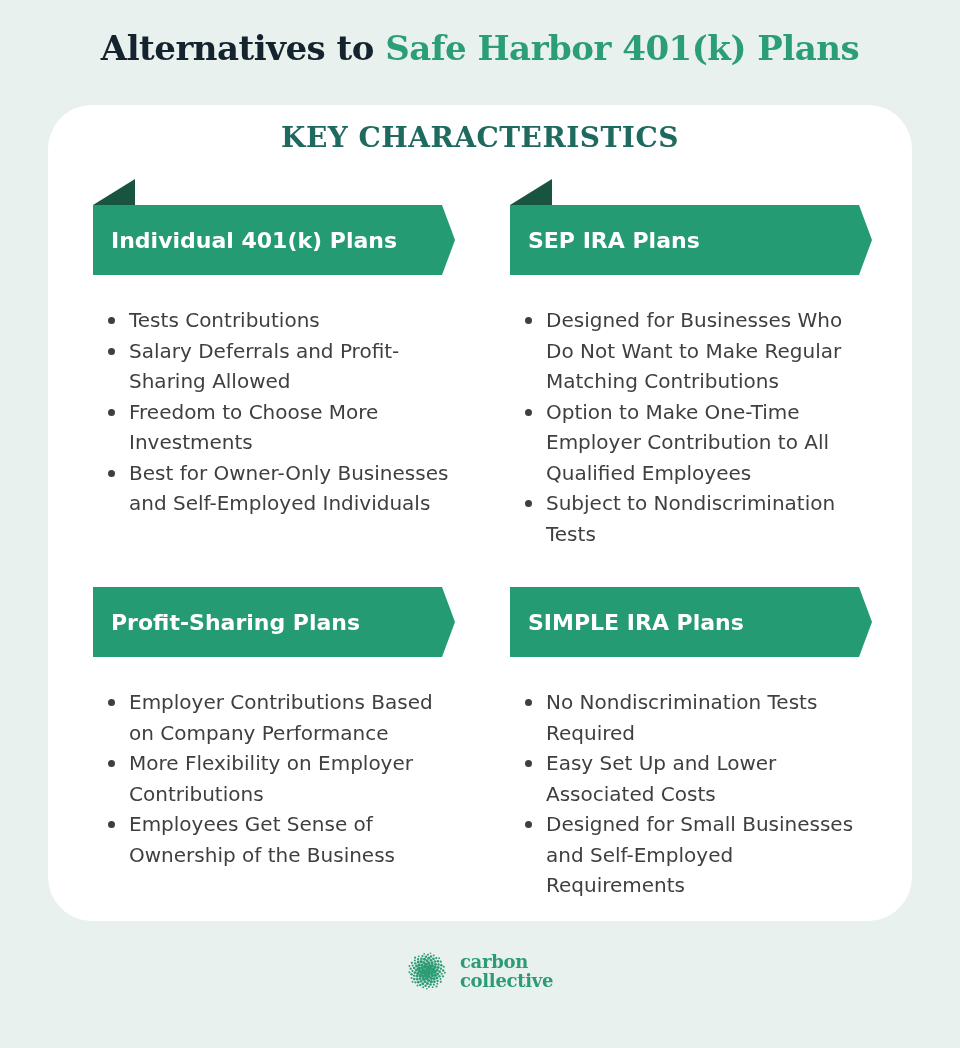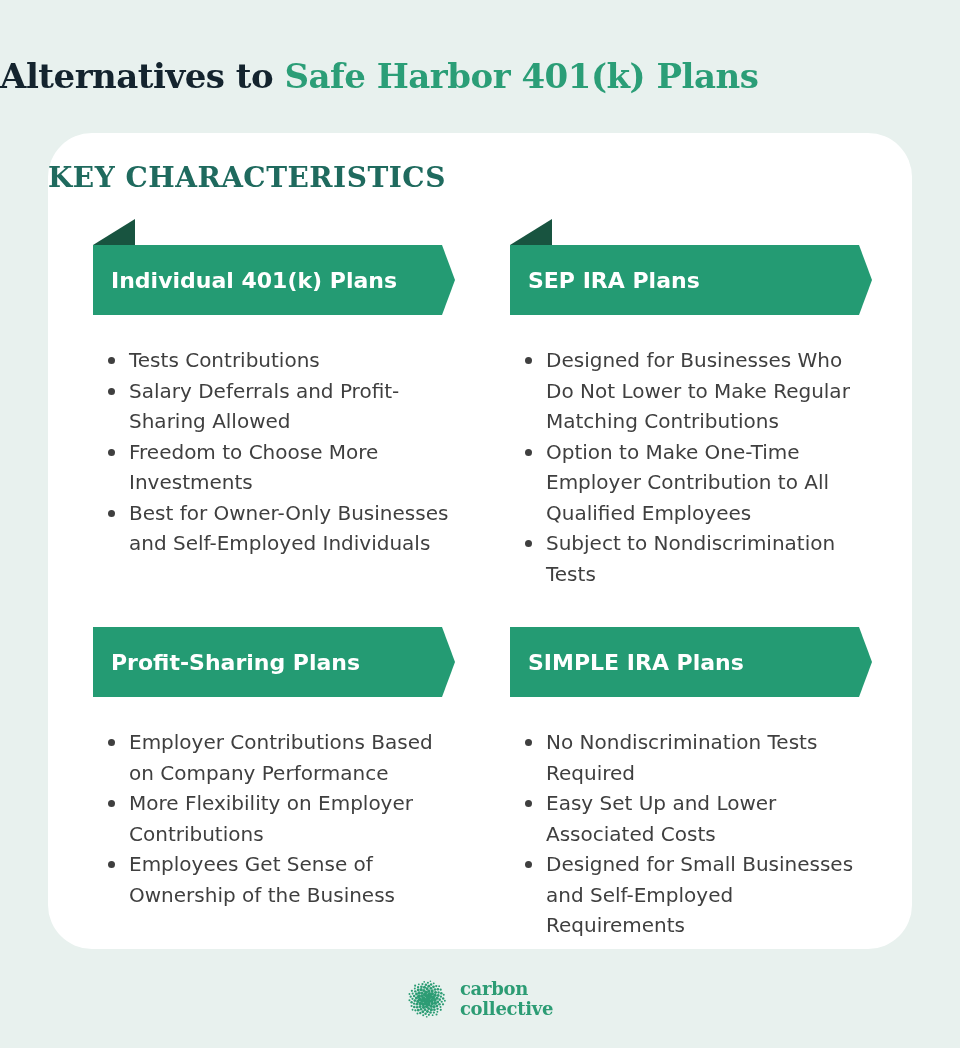--- a/index.html
+++ b/index.html
@@ -6,39 +6,40 @@
   html, body { width: 960px; }
   body { font-family: "DejaVu Sans", sans-serif; }
   .page {
     width: 960px; height: 1048px;
     background: #e8f1ee;
     overflow: hidden;
     position: relative;
   }
   
   .page-title {
-    margin-top: 56px;
-    text-align: left;
+    margin-top: 28px;
+    text-align: center;
     font-family: "DejaVu Serif", serif;
     font-weight: 700;
     font-size: 34px;
     line-height: 40px;
     color: #14242e;
     letter-spacing: -0.5px;
   }
   .page-title .highlight { color: #2b9e77; }
   
   .card {
     width: 864px; height: 816px;
     margin: 37px auto 0;
     background: #ffffff;
     border-radius: 44px;
   }
   .card-heading {
-    padding-top: 28px;
+    padding-top: 16px;
+    text-align: center;
     font-family: "DejaVu Serif", serif;
     font-weight: 700;
     font-size: 28px;
     line-height: 34px;
     color: #1f6a5e;
     letter-spacing: 0.5px;
   }
   
   .sections-grid {
     margin-top: 24px;
@@ -86,20 +87,21 @@
     left: 15px; top: 12px;
     width: 7px; height: 7px;
     border-radius: 50%;
     background: #3f3f3f;
   }
   
   .brand-logo {
     margin-top: 30px;
     display: flex;
     justify-content: center;
+    align-items: center;
     gap: 13px;
   }
   .logo-wordmark {
     font-family: "DejaVu Serif", serif;
     font-weight: 700;
     font-size: 18px;
     line-height: 19.5px;
     color: #2c9c74;
     letter-spacing: -0.3px;
   }
@@ -129,21 +131,21 @@
             <li>Best for Owner-Only Businesses and Self-Employed Individuals</li>
           </ul>
       </div>
 
       <div class="section">
         <div class="ribbon-fold"></div>
         <div class="ribbon-banner">
           <h3 class="section-title">SEP IRA Plans</h3>
         </div>
         <ul class="bullet-list">
-            <li>Designed for Businesses Who Do Not Lower to Make Regular Matching Contributions</li>
+            <li>Designed for Businesses Who Do Not Want to Make Regular Matching Contributions</li>
             <li>Option to Make One-Time Employer Contribution to All Qualified Employees</li>
             <li>Subject to Nondiscrimination Tests</li>
           </ul>
       </div>
 
       <div class="section">
         <div class="ribbon-banner">
           <h3 class="section-title">Profit-Sharing Plans</h3>
         </div>
         <ul class="bullet-list">

